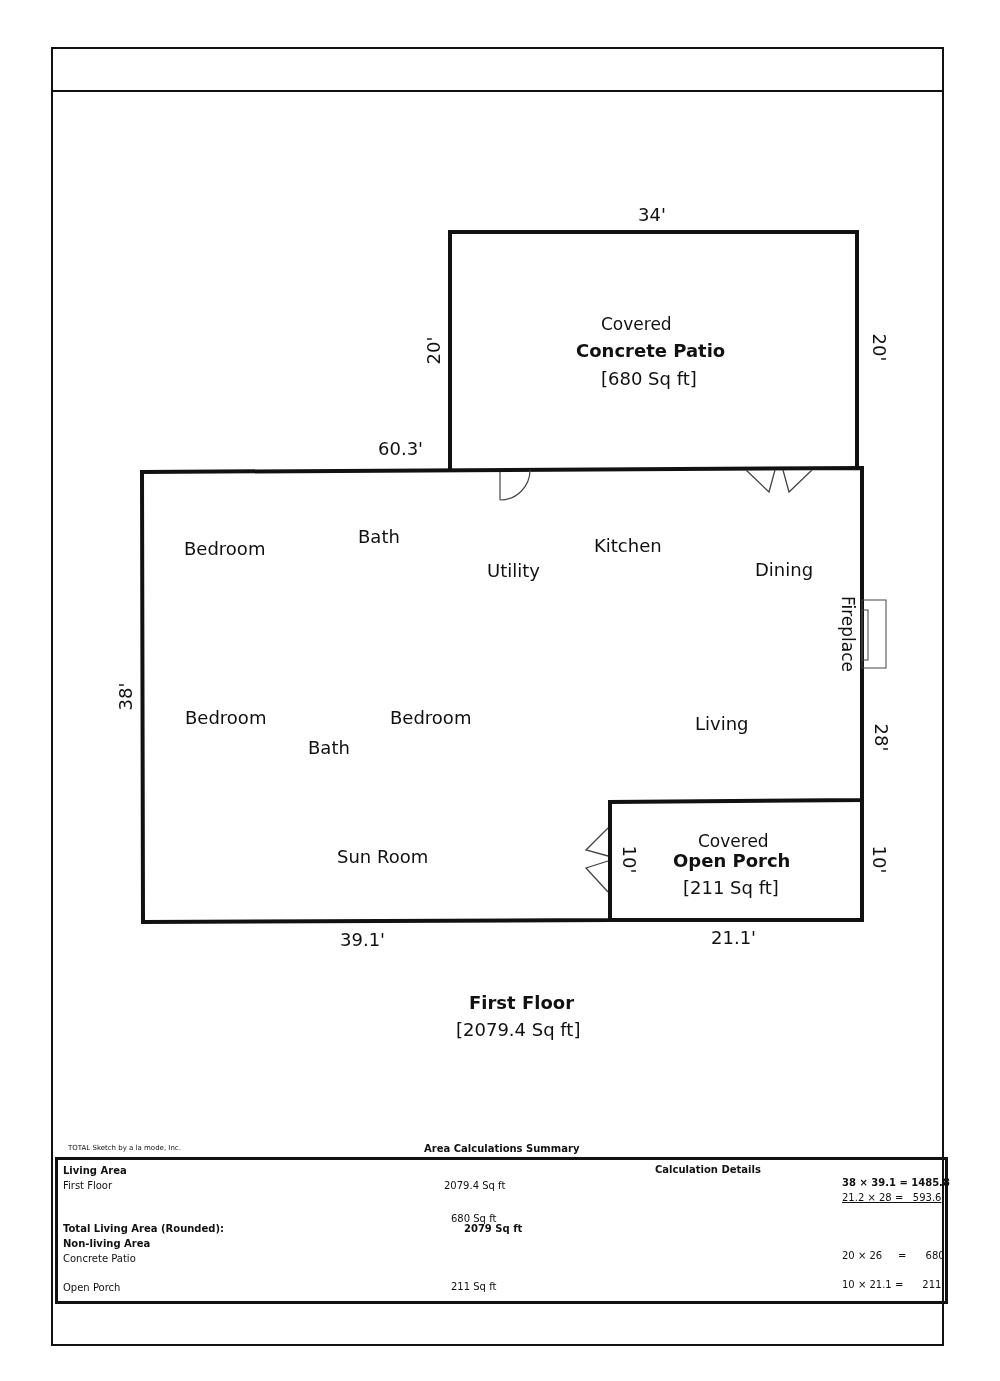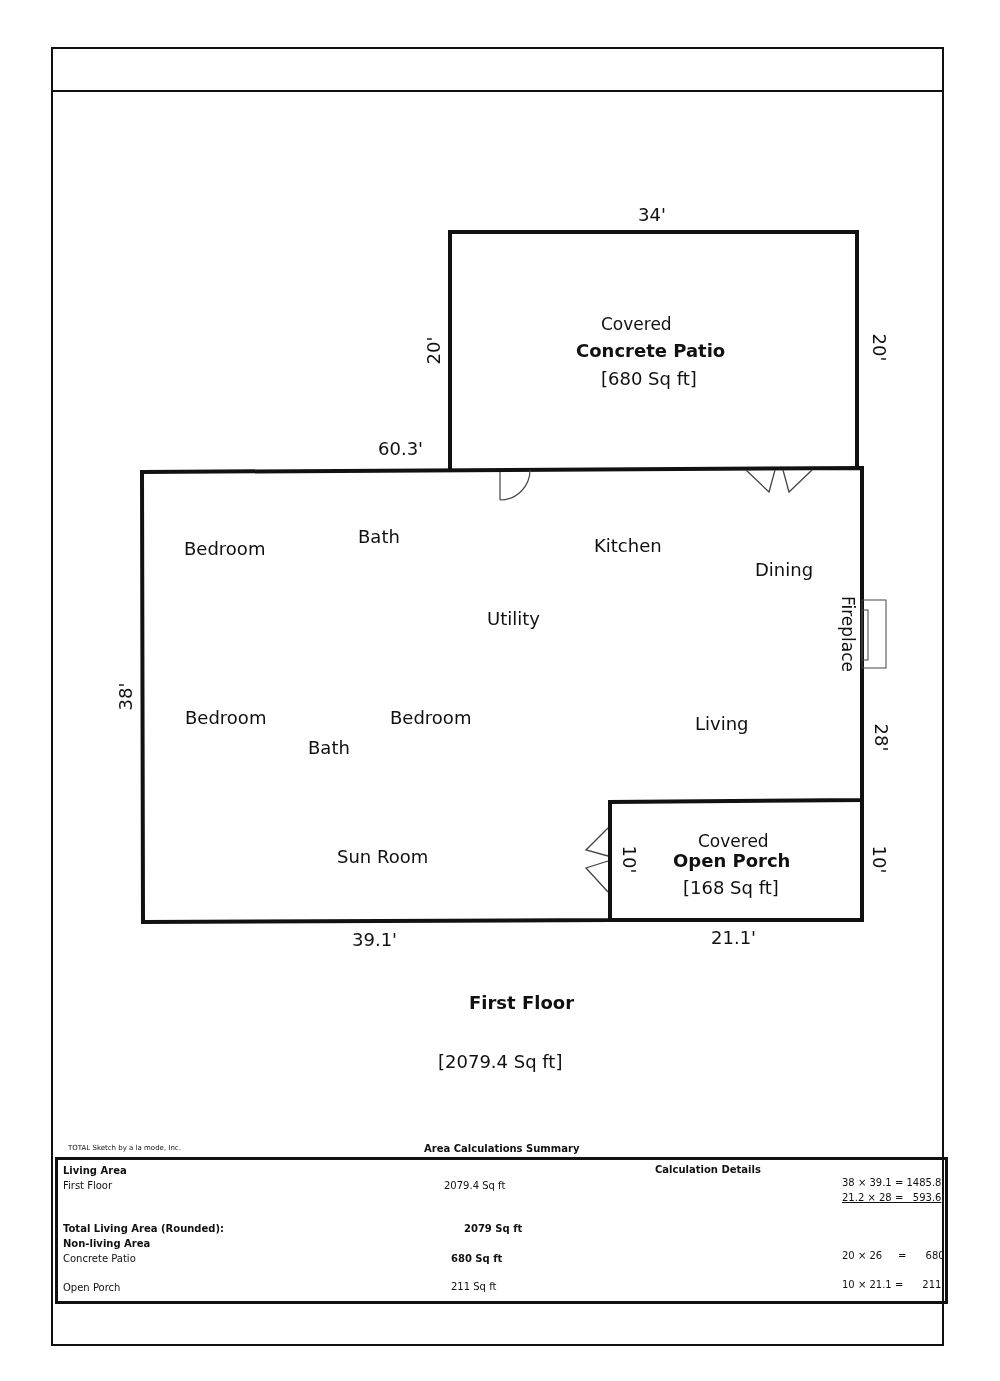--- a/index.html
+++ b/index.html
@@ -49,64 +49,64 @@
     <polyline points="608,892 586,868 608,861"></polyline>
   </g>
 </svg>
 
 <div class="t dim" style="left:638px;top:204px;">34'</div>
 <div class="t dim" style="left:420px;top:340px;transform:rotate(-90deg);">20'</div>
 <div class="t dim" style="left:866px;top:337px;transform:rotate(90deg);">20'</div>
 <div class="t dim" style="left:378px;top:438px;">60.3'</div>
 <div class="t dim" style="left:112px;top:686px;transform:rotate(-90deg);">38'</div>
 <div class="t dim" style="left:868px;top:727px;transform:rotate(90deg);">28'</div>
-<div class="t dim" style="left:352px;top:929px;">39.1'</div>
+<div class="t dim" style="left:340px;top:929px;">39.1'</div>
 <div class="t dim" style="left:616px;top:849px;transform:rotate(90deg);">10'</div>
 <div class="t dim" style="left:866px;top:849px;transform:rotate(90deg);">10'</div>
 <div class="t dim" style="left:711px;top:927px;">21.1'</div>
 
 <div class="t" style="left:601px;top:314px;font-size:17px;">Covered</div>
 <div class="t b" style="left:576px;top:340px;">Concrete Patio</div>
 <div class="t" style="left:601px;top:368px;">[680 Sq ft]</div>
 
 <div class="t" style="left:184px;top:538px;">Bedroom</div>
 <div class="t" style="left:358px;top:526px;">Bath</div>
-<div class="t" style="left:487px;top:560px;margin-top:48px;">Utility</div>
+<div class="t" style="left:487px;top:560px;">Utility</div>
 <div class="t" style="left:594px;top:535px;">Kitchen</div>
 <div class="t" style="left:755px;top:535px;margin-top:24px;">Dining</div>
 <div class="t" style="left:810px;top:624px;transform:rotate(90deg);font-size:17px;">Fireplace</div>
 <div class="t" style="left:185px;top:707px;">Bedroom</div>
 <div class="t" style="left:308px;top:737px;">Bath</div>
 <div class="t" style="left:390px;top:707px;">Bedroom</div>
 <div class="t" style="left:695px;top:713px;">Living</div>
 <div class="t" style="left:337px;top:846px;">Sun Room</div>
 
 <div class="t" style="left:698px;top:831px;font-size:17px;">Covered</div>
 <div class="t b" style="left:673px;top:850px;">Open Porch</div>
-<div class="t" style="left:683px;top:877px;">[168 Sq ft]</div>
+<div class="t" style="left:683px;top:877px;">[211 Sq ft]</div>
 
 <div class="t b" style="left:469px;top:992px;">First Floor</div>
-<div class="t" style="left:438px;top:1019px;margin-top:32px;">[2079.4 Sq ft]</div>
+<div class="t" style="left:456px;top:1019px;">[2079.4 Sq ft]</div>
 
 <div class="small" style="left:68px;top:1144px;font-size:7px;">TOTAL Sketch by a la mode, Inc.</div>
 <div class="small b" style="left:424px;top:1143px;">Area Calculations Summary</div>
 <div class="bar" style="top:1157px;"></div>
 
 <div class="small b" style="left:63px;top:1165px;">Living Area</div>
 <div class="small b" style="left:655px;top:1164px;">Calculation Details</div>
 <div class="small" style="left:63px;top:1180px;">First Floor</div>
 <div class="small" style="left:444px;top:1180px;">2079.4 Sq ft</div>
-<div class="small" style="left:842px;top:1177px;">38 × 39.1 = 1485.8</div>
+<div class="small" style="left:842px;top:1177px;font-weight:bold;">38 × 39.1 = 1485.8</div>
 <div class="small" style="left:842px;top:1192px;white-space:pre;text-decoration:underline;">21.2 × 28 =   593.6</div>
 
 <div class="small b" style="left:63px;top:1223px;">Total Living Area (Rounded):</div>
 <div class="small b" style="left:464px;top:1223px;">2079 Sq ft</div>
 <div class="small b" style="left:63px;top:1238px;">Non-living Area</div>
 <div class="small" style="left:63px;top:1253px;">Concrete Patio</div>
-<div class="small" style="left:451px;top:1253px;font-weight:bold;">680 Sq ft</div>
+<div class="small" style="left:451px;top:1213px;">680 Sq ft</div>
 <div class="small" style="left:842px;top:1250px;white-space:pre;">20 × 26     =      680</div>
 <div class="small" style="left:63px;top:1282px;">Open Porch</div>
 <div class="small" style="left:451px;top:1281px;">211 Sq ft</div>
 <div class="small" style="left:842px;top:1279px;white-space:pre;">10 × 21.1 =      211</div>
 
 <div class="bar" style="top:1301px;"></div>
 <div class="abs" style="left:55px;top:1157px;width:0;height:147px;border-left:3px solid #111;"></div>
 <div class="abs" style="left:945px;top:1157px;width:0;height:147px;border-left:3px solid #111;"></div>
 
 </body></html>

